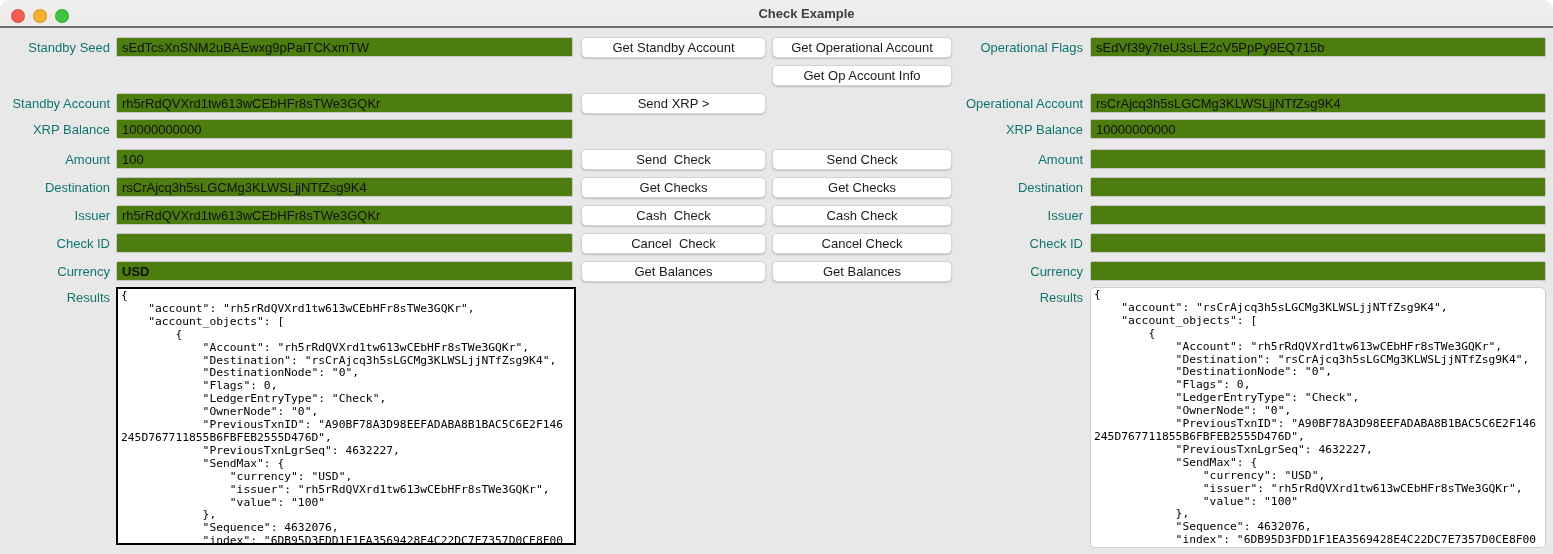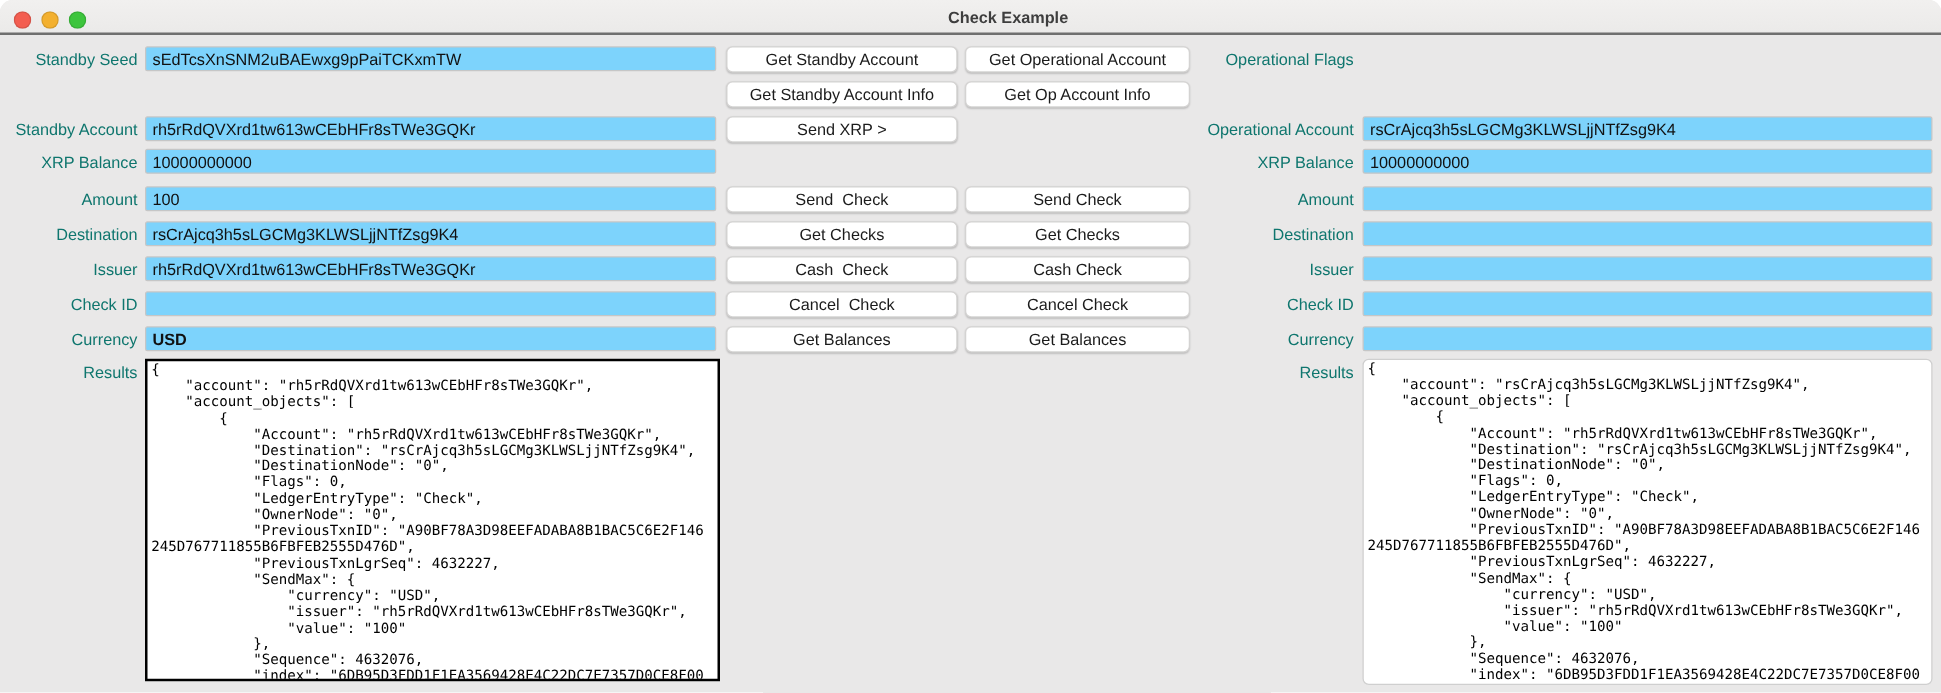--- a/index.html
+++ b/index.html
@@ -25,21 +25,21 @@
   
   .content{position:absolute;top:30px;left:0;width:100%;height:524px;}
   .label{
     position:absolute;height:16px;line-height:16px;font-size:13px;color:#0f766e;
     text-align:right;white-space:nowrap;
   }
   .lcol-label{left:0;width:110px;}
   .rcol-label{left:940px;width:143px;}
   .field{
     position:absolute;height:20px;box-sizing:border-box;
-    background:#7dd3fc;border:1px solid #c6c6c6;border-radius:2px;
+    background:#4d7c0f;border:1px solid #c6c6c6;border-radius:2px;
     font-family:"Liberation Sans",sans-serif;font-size:13px;color:#111;
     padding:0 5px;outline:none;
   }
   .lcol-field{left:116px;width:457px;}
   .rcol-field{left:1090px;width:456px;}
   .btn{
     position:absolute;height:21px;box-sizing:border-box;
     background:#ffffff;border:1px solid #d4d3d2;border-radius:5px;
     box-shadow:0 1px 1.5px rgba(0,0,0,0.18);
     font-family:"Liberation Sans",sans-serif;font-size:13px;color:#1b1b1b;
@@ -110,37 +110,37 @@
             "PreviousTxnLgrSeq": 4632227,
             "SendMax": {
                 "currency": "USD",
                 "issuer": "rh5rRdQVXrd1tw613wCEbHFr8sTWe3GQKr",
                 "value": "100"
             },
             "Sequence": 4632076,
             "index": "6DB95D3FDD1F1EA3569428E4C22DC7E7357D0CE8F00</pre>
 
     <button class="btn bcol1" style="top:7px">Get Standby Account</button>
-    <button class="btn bcol1" style="top:35px">Get Standby Account Info</button>
     <button class="btn bcol1" style="top:63px">Send XRP &gt;</button>
     <button class="btn bcol1" style="top:119px">Send  Check</button>
     <button class="btn bcol1" style="top:147px">Get Checks</button>
     <button class="btn bcol1" style="top:175px">Cash  Check</button>
     <button class="btn bcol1" style="top:203px">Cancel  Check</button>
     <button class="btn bcol1" style="top:231px">Get Balances</button>
 
     <button class="btn bcol2" style="top:7px">Get Operational Account</button>
     <button class="btn bcol2" style="top:35px">Get Op Account Info</button>
     <button class="btn bcol2" style="top:119px">Send Check</button>
     <button class="btn bcol2" style="top:147px">Get Checks</button>
     <button class="btn bcol2" style="top:175px">Cash Check</button>
     <button class="btn bcol2" style="top:203px">Cancel Check</button>
     <button class="btn bcol2" style="top:231px">Get Balances</button>
 
     <div class="label rcol-label" style="top:10px">Operational Flags</div>
+    <input class="field rcol-field" style="top: 7px;" value="sEdVf39y7teU3sLE2cV5PpPy9EQ715b">
     <div class="label rcol-label" style="top:66px">Operational Account</div>
     <input class="field rcol-field" style="top: 63px;" value="rsCrAjcq3h5sLGCMg3KLWSLjjNTfZsg9K4">
     <div class="label rcol-label" style="top:92px">XRP Balance</div>
     <input class="field rcol-field" style="top: 89px;" value="10000000000">
     <div class="label rcol-label" style="top:122px">Amount</div>
     <input class="field rcol-field" style="top: 119px;" value="">
     <div class="label rcol-label" style="top:150px">Destination</div>
     <input class="field rcol-field" style="top: 147px;" value="">
     <div class="label rcol-label" style="top:178px">Issuer</div>
     <input class="field rcol-field" style="top: 175px;" value="">

